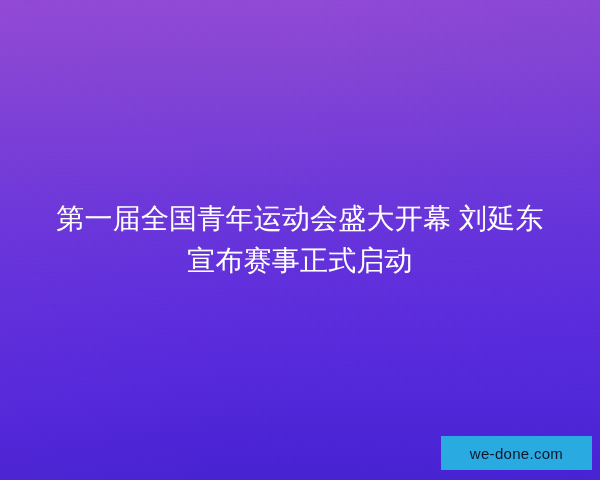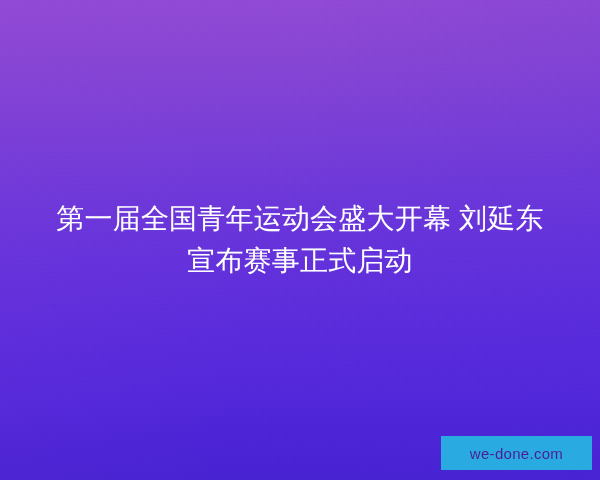--- a/index.html
+++ b/index.html
@@ -95,21 +95,21 @@
     top: 436px;
     width: 151px;
     height: 34px;
     background: #29abe2;
     display: flex;
     align-items: center;
     justify-content: center;
   }
 
   #watermark-label {
-    color: #4c1d95;
+    color: #0f172a;
     font-size: 15px;
     letter-spacing: 0.3px;
     line-height: 1;
     white-space: nowrap;
   }
 </style>
 </head>
 <body>
 
 <div id="screen">

